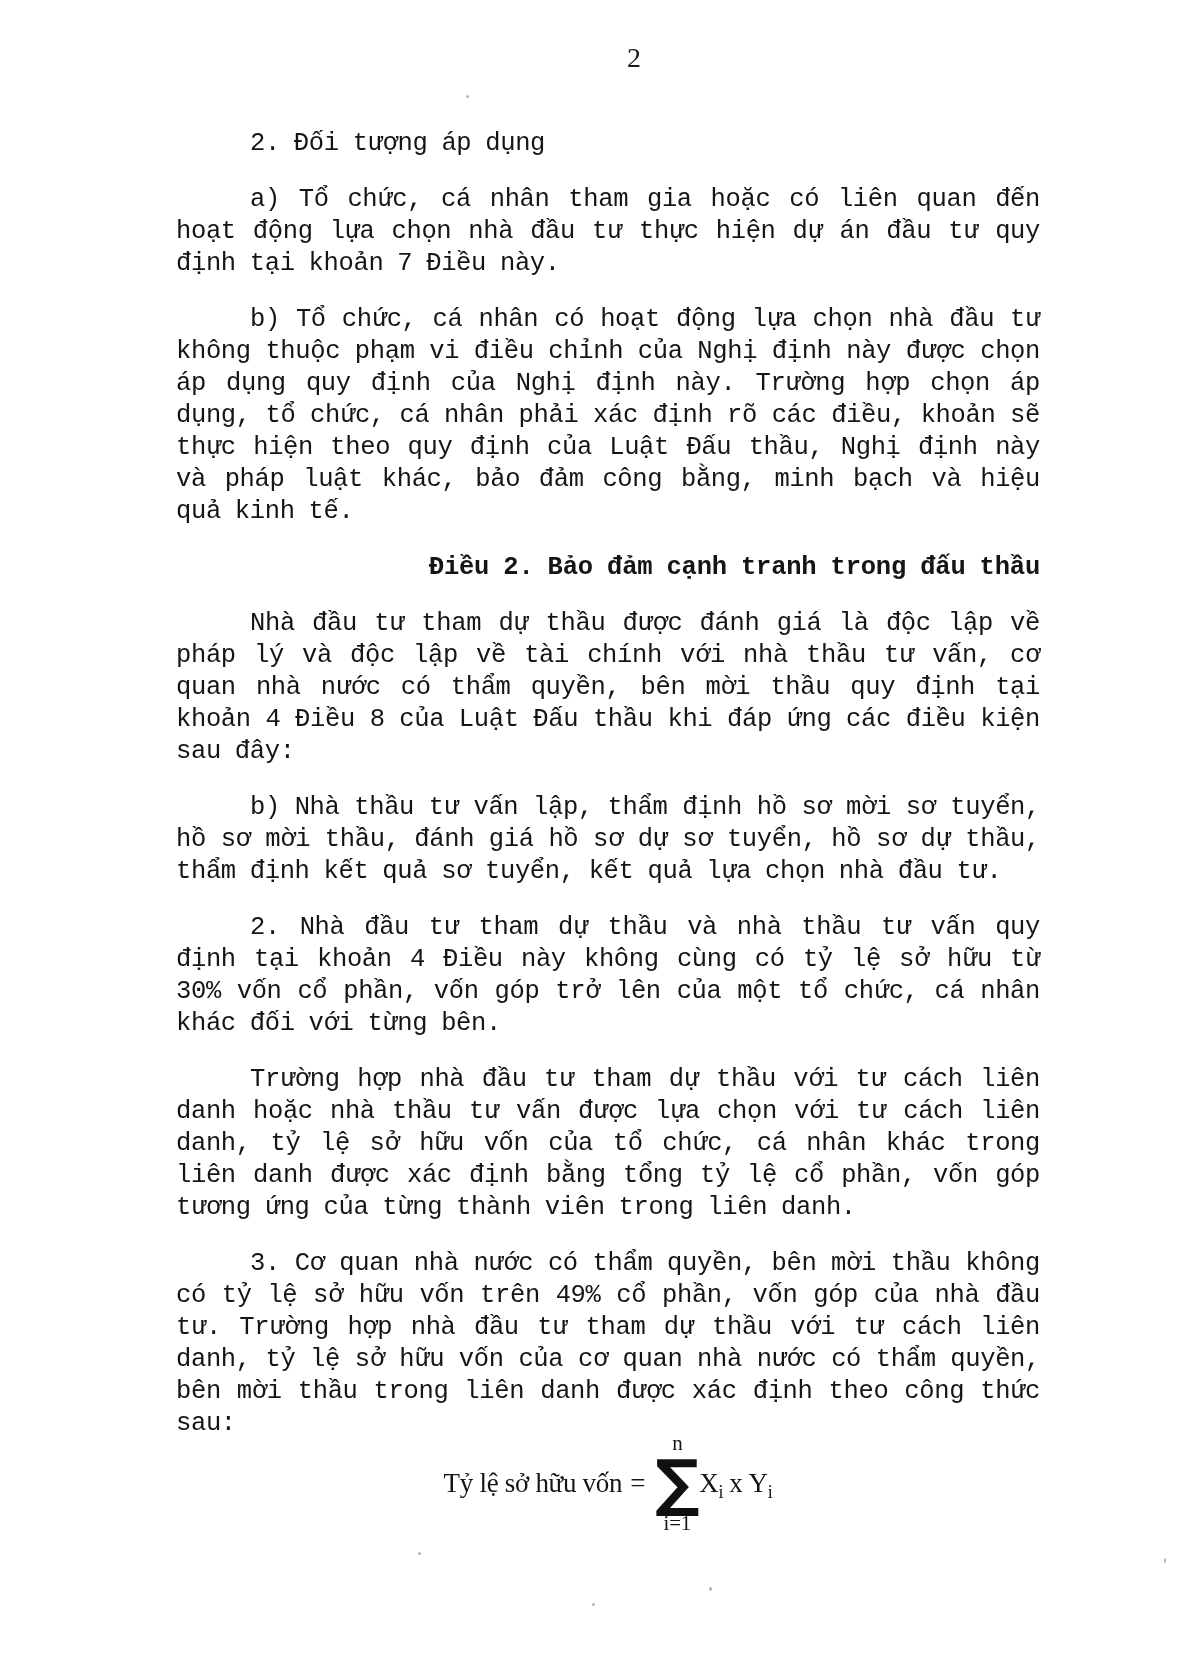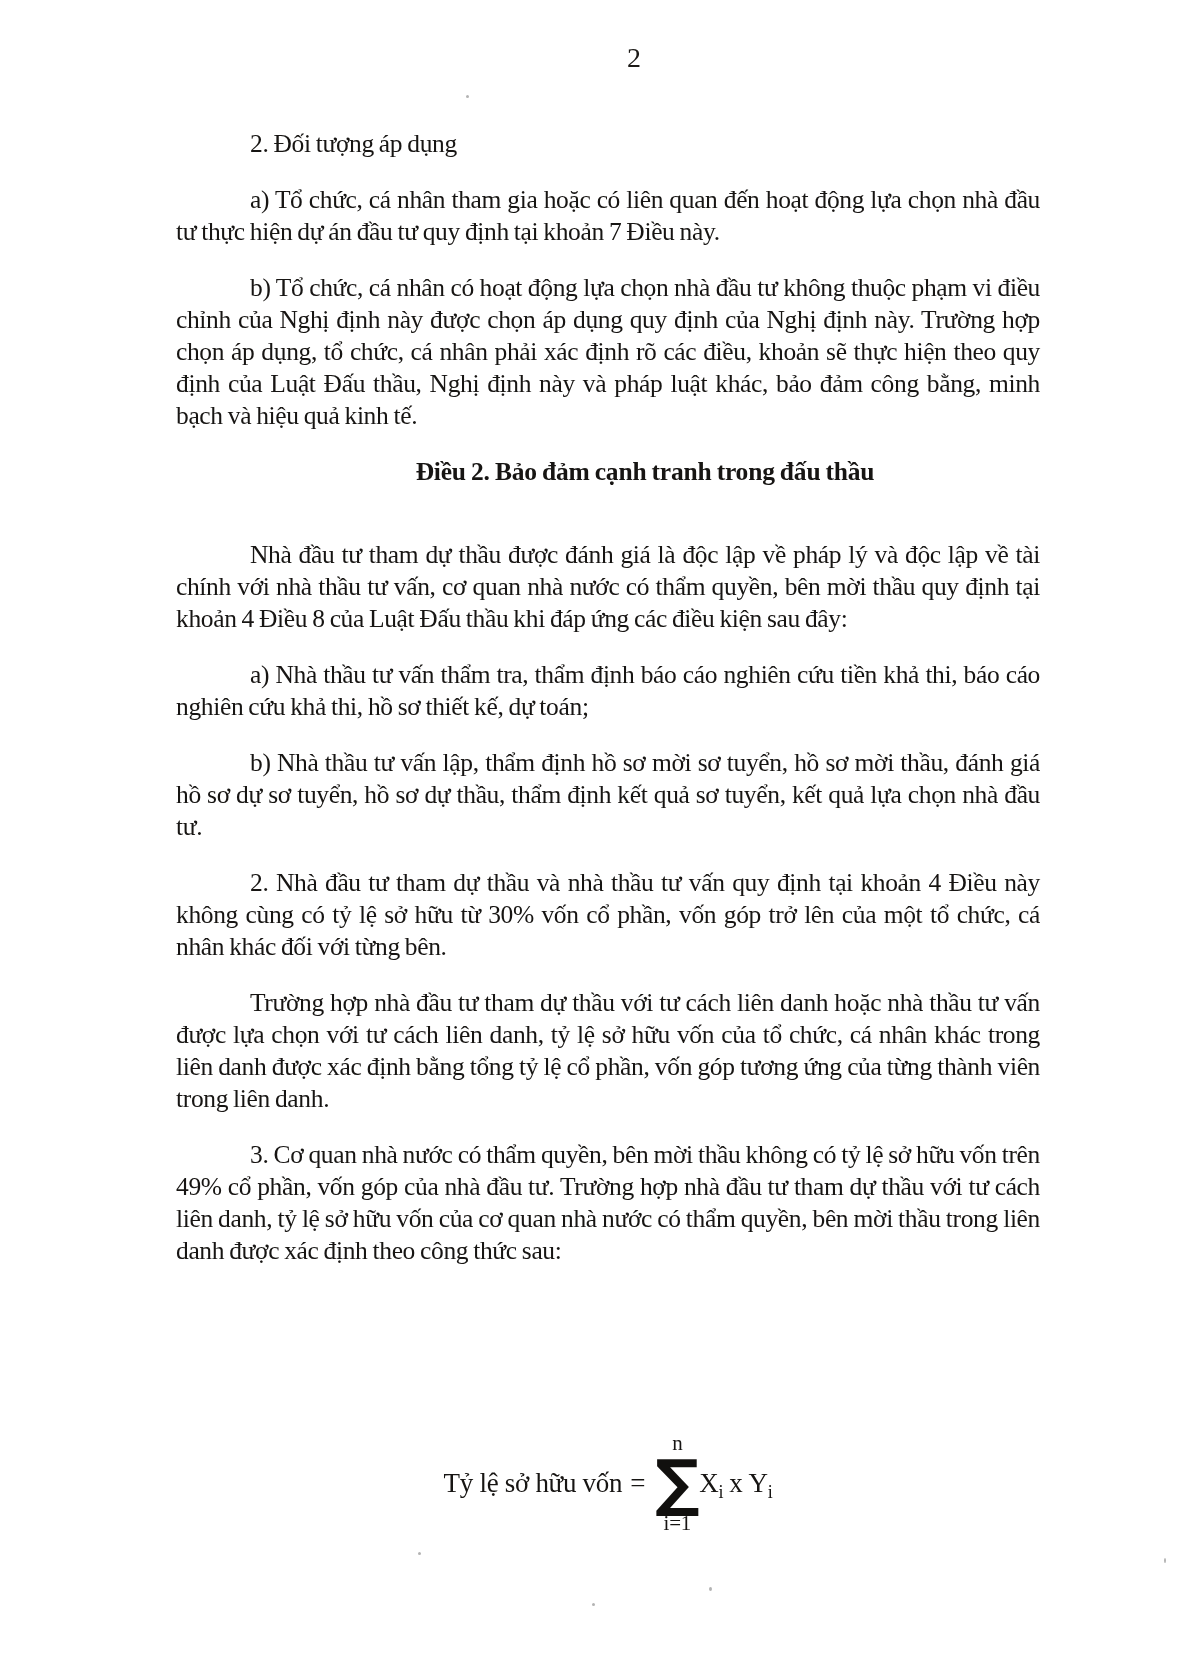--- a/index.html
+++ b/index.html
@@ -26,35 +26,36 @@
     transform: translateX(37px);
     font-size: 28px;
     line-height: 32px;
     color: #1b1916;
   }
   .doc-body {
     position: absolute;
     top: 128px;
     left: 176px;
     width: 864px;
+    font-family: Liberation Mono, monospace;
   }
   .para {
     margin: 0 0 24px 0;
     font-size: 25.5px;
     line-height: 32px;
     text-align: justify;
     text-indent: 74px;
     letter-spacing: -0.35px;
     word-spacing: -1px;
     color: #171513;
   }
   .para-heading {
     font-weight: 700;
-    text-align: center;
-    margin-bottom: 51px;
+    text-align: right;
+    margin-bottom: 24px;
     letter-spacing: -0.2px;
   }
   
   .formula-row {
     margin-top: 34px;
     display: flex;
     align-items: center;
     justify-content: center;
     font-size: 27px;
     letter-spacing: -0.3px;
@@ -107,21 +108,20 @@
 <div class="page">
 
   <div class="page-number">2</div>
 
   <div class="doc-body" id="doc-body">
       <p class="para">2. Đối tượng áp dụng</p>
       <p class="para">a) Tổ chức, cá nhân tham gia hoặc có liên quan đến hoạt động lựa chọn nhà đầu tư thực hiện dự án đầu tư quy định tại khoản 7 Điều này.</p>
       <p class="para">b) Tổ chức, cá nhân có hoạt động lựa chọn nhà đầu tư không thuộc phạm vi điều chỉnh của Nghị định này được chọn áp dụng quy định của Nghị định này. Trường hợp chọn áp dụng, tổ chức, cá nhân phải xác định rõ các điều, khoản sẽ thực hiện theo quy định của Luật Đấu thầu, Nghị định này và pháp luật khác, bảo đảm công bằng, minh bạch và hiệu quả kinh tế.</p>
       <p class="para para-heading">Điều 2. Bảo đảm cạnh tranh trong đấu thầu</p>
       <p class="para">Nhà đầu tư tham dự thầu được đánh giá là độc lập về pháp lý và độc lập về tài chính với nhà thầu tư vấn, cơ quan nhà nước có thẩm quyền, bên mời thầu quy định tại khoản 4 Điều 8 của Luật Đấu thầu khi đáp ứng các điều kiện sau đây:</p>
-      <p class="para">a) Nhà thầu tư vấn thẩm tra, thẩm định báo cáo nghiên cứu tiền khả thi, báo cáo nghiên cứu khả thi, hồ sơ thiết kế, dự toán;</p>
       <p class="para">b) Nhà thầu tư vấn lập, thẩm định hồ sơ mời sơ tuyển, hồ sơ mời thầu, đánh giá hồ sơ dự sơ tuyển, hồ sơ dự thầu, thẩm định kết quả sơ tuyển, kết quả lựa chọn nhà đầu tư.</p>
       <p class="para">2. Nhà đầu tư tham dự thầu và nhà thầu tư vấn quy định tại khoản 4 Điều này không cùng có tỷ lệ sở hữu từ 30% vốn cổ phần, vốn góp trở lên của một tổ chức, cá nhân khác đối với từng bên.</p>
       <p class="para">Trường hợp nhà đầu tư tham dự thầu với tư cách liên danh hoặc nhà thầu tư vấn được lựa chọn với tư cách liên danh, tỷ lệ sở hữu vốn của tổ chức, cá nhân khác trong liên danh được xác định bằng tổng tỷ lệ cổ phần, vốn góp tương ứng của từng thành viên trong liên danh.</p>
       <p class="para">3. Cơ quan nhà nước có thẩm quyền, bên mời thầu không có tỷ lệ sở hữu vốn trên 49% cổ phần, vốn góp của nhà đầu tư. Trường hợp nhà đầu tư tham dự thầu với tư cách liên danh, tỷ lệ sở hữu vốn của cơ quan nhà nước có thẩm quyền, bên mời thầu trong liên danh được xác định theo công thức sau:</p>
     </div>
 
   <div class="formula-anchor" style="position:absolute; left:176px; top:1398px; width:864px;">
     <div class="formula-row">
       <span class="f-label">Tỷ lệ sở hữu vốn</span>
       <span class="f-eq">=</span>

